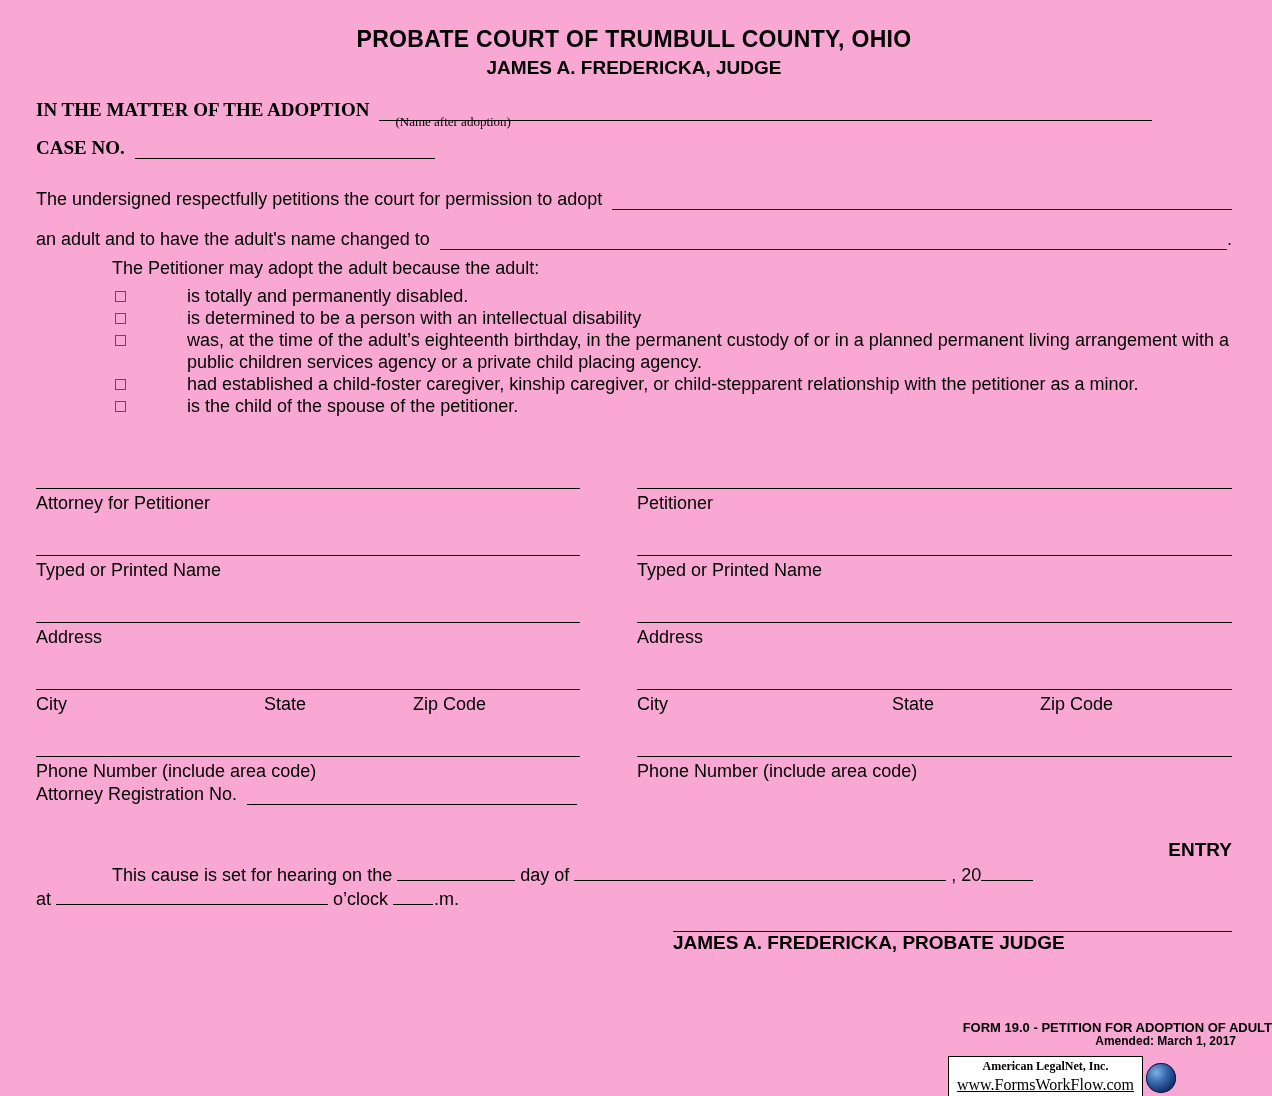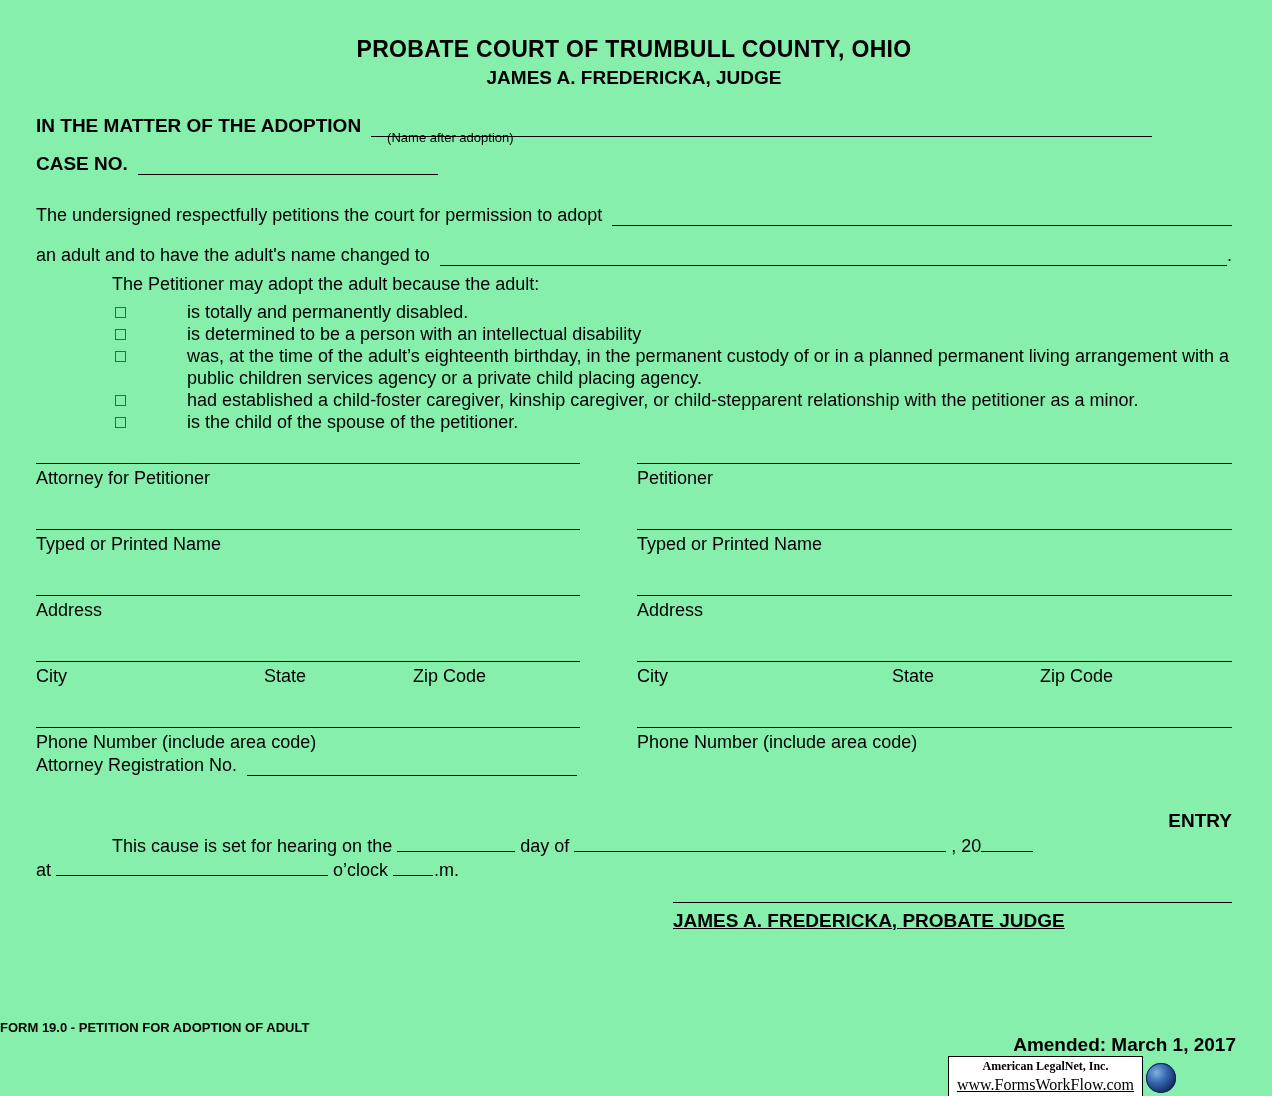--- a/index.html
+++ b/index.html
@@ -1,26 +1,26 @@
 <!DOCTYPE html>
 <html><head>
 <meta charset="utf-8">
 <style>
   html, body { margin:0; padding:0; background:#e8e8e8; }
   .page {
-    width:1272px; height:1096px; background:#86efac; color:#000;
+    width:1272px; height:1096px; background:#f9a8d4; color:#000;
     font-family:"Liberation Sans", sans-serif; font-size:18px;
     position:relative; box-sizing:border-box;
-    padding:36px 40px 0 36px; margin:0 auto; overflow:hidden;
+    padding:26px 40px 0 36px; margin:0 auto; overflow:hidden;
   }
   .center { text-align:center; }
   .court-title { font-size:23px; font-weight:bold; letter-spacing:.3px; }
   .judge-title { font-size:19px; font-weight:bold; margin-top:4px; }
 
-  .caption { margin-top:26px; }
+  .caption { margin-top:20px;font-family:Liberation Serif, serif; }
   .row { display:flex; align-items:flex-end; }
   .label-bold { font-size:19px; font-weight:bold; white-space:nowrap; }
   .fill-wrap { flex:1; position:relative; border-bottom:1.5px solid #000; height:10px; margin-left:10px; }
   .fill-wrap.matter { margin-right:80px; }
   .hint { position:absolute; top:4px; left:16px; right:0; text-align:left; font-size:13px; font-weight:normal; }
   .case-row { margin-top:16px; }
   .blank { display:inline-block; border-bottom:1.5px solid #000; height:10px; }
   .case-blank { width:300px; margin-left:10px; }
 
   .title-block { margin-top:32px; }
@@ -32,21 +32,21 @@
   .reasons-intro { margin-top:8px; margin-left:76px; }
   .reasons { margin-left:79px; margin-top:6px; }
   .reason { display:flex; line-height:22px; }
   .cb-cell { width:72px; flex:0 0 72px; }
   .cb { display:inline-block; width:9px; height:9px; border:1px solid #555; margin-top:6px; }
   .reason-text { flex:1; }
 
   .sig-cols { display:flex; margin-top:30px; }
   .sig-col { width:544px; flex:0 0 544px; }
   .sig-col.right { margin-left:57px; flex:1 1 auto; width:auto; }
-  .sig-group { margin-bottom:40px; }
+  .sig-group { margin-bottom:40px;margin-top:41px; }
   .sig-group.last { margin-bottom:0; }
   .sig-line { border-bottom:1.5px solid #000; height:0; }
   .sig-label { margin-top:3px; line-height:22px; white-space:nowrap; }
   .csz { display:flex; }
   .csz .c1 { flex:0 0 228px; }
   .csz .c2 { flex:0 0 149px; }
   .csz.right .c1 { flex:0 0 255px; }
   .csz.right .c2 { flex:0 0 148px; }
   .reg-row { margin-top:2px; display:flex; align-items:flex-end; white-space:nowrap; }
   .reg-blank { width:330px; margin-left:10px; }
@@ -55,24 +55,24 @@
   .entry-heading { font-size:19px; font-weight:bold; text-align:right; }
   .entry-text { margin-top:2px; text-indent:76px; line-height:24px; }
   .iblank { display:inline-block; border-bottom:1.5px solid #000; height:13px; margin:0 5px; vertical-align:baseline; }
   .b-day { width:118px; }
   .b-month { width:372px; }
   .b-year { width:52px; margin-left:0; }
   .b-time { width:272px; }
   .b-min { width:40px; margin-right:1px; }
 
   .judge-sig { width:559px; margin-left:auto; margin-right:0; margin-top:20px; }
-  .judge-sig-label { font-size:19px; font-weight:bold; margin-top:7px;text-decoration:underline; }
-
-  .form-id { position:absolute; left:0; right:0; top:1020px; text-align:left; font-size:13px; font-weight:bold; }
-  .amended { position:absolute; right:36px; top:1034px; font-size:19px; font-weight:bold; }
+  .judge-sig-label { font-size:19px; font-weight:bold; margin-top:0; }
+
+  .form-id { position:absolute; left:0; right:0; top:1020px; text-align:right; font-size:13px; font-weight:bold; }
+  .amended { position:absolute; right:36px; top:1034px; font-size:12px; font-weight:bold; }
   .vendor-group { position:absolute; right:96px; top:1056px; display:flex; align-items:center; }
   .vendor-box {
     border:1px solid #000; padding:2px 8px 3px; text-align:center;
     font-family:"Liberation Serif", serif; background:#fff;
   }
   .vendor-name { font-size:12px; font-weight:bold; white-space:nowrap; }
   .vendor-url { font-size:16px; text-decoration:underline; color:#000; white-space:nowrap; }
   .globe {
     width:30px; height:30px; border-radius:50%; margin-left:3px;
     background:radial-gradient(circle at 35% 32%, #7fb0e0 0%, #3a6ab0 35%, #16336e 70%, #0b1f4a 100%);

